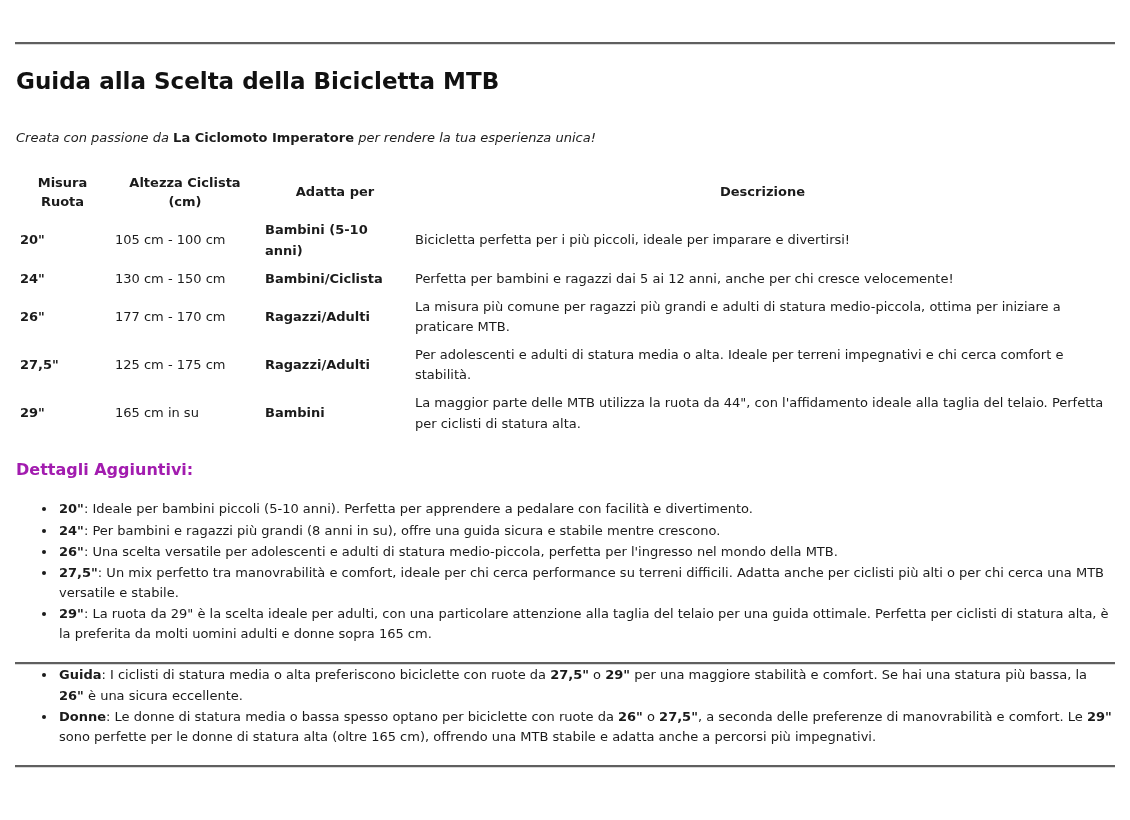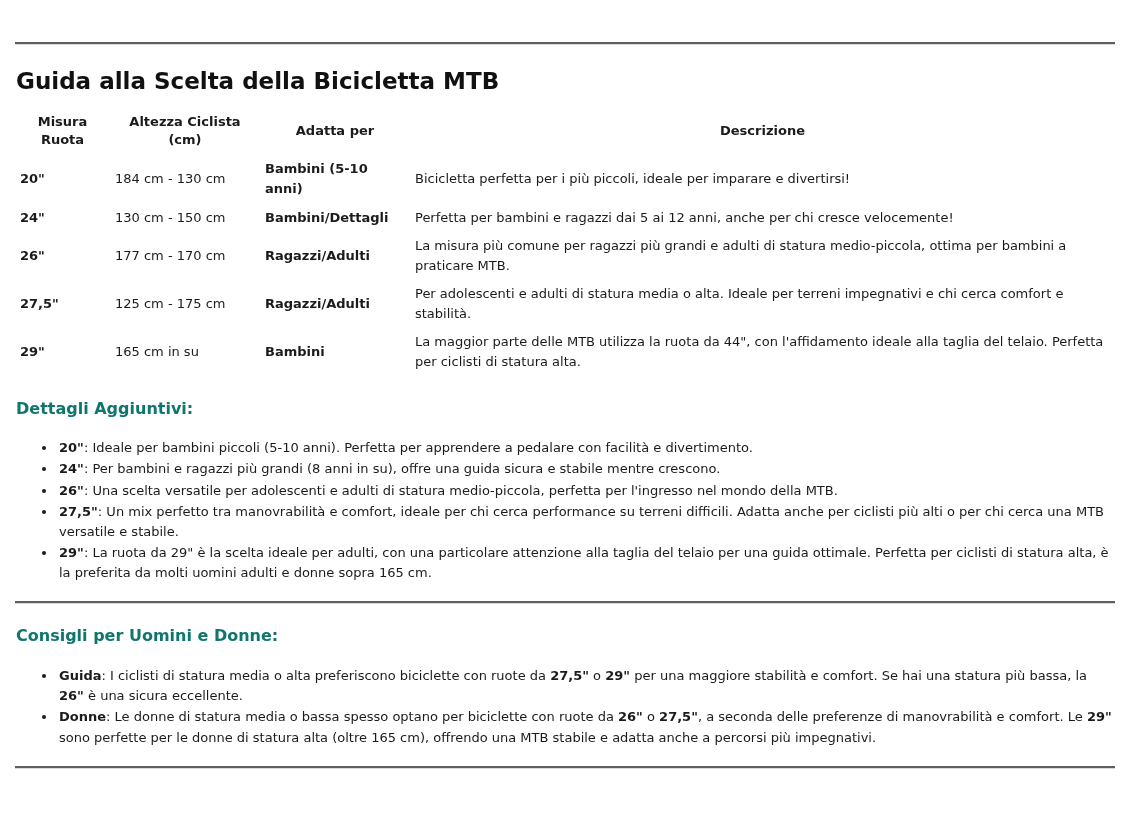--- a/index.html
+++ b/index.html
@@ -23,51 +23,51 @@
     border: none;
     height: 2px;
     background: #5f5f5f;
     border-bottom: 1px solid #d9d9d9;
     margin: 0;
   }
   h1.title {
     font-size: 23px;
     font-weight: bold;
     color: #111111;
-    margin: 23px 0 15px 1px;
+    margin: 23px 0 32px 1px;
     line-height: 1.2;
   }
   p.subtitle {
     margin: 0 0 10px 1px;
   }
   .b { font-weight: bold; }
   .i { font-style: italic; }
   table.size-table {
     border-collapse: collapse;
     table-layout: fixed;
     width: 100%;
-    margin: 12px 0 20px 0;
+    margin: 24px 0 20px 0;
   }
   table.size-table th {
     font-weight: bold;
     text-align: center;
     vertical-align: middle;
     padding: 2px 4px 5px 4px;
     line-height: 1.45;
   }
   table.size-table td {
     text-align: left;
     vertical-align: middle;
     padding: 4px 8px 4px 5px;
     line-height: 1.55;
   }
   h2.section-heading {
     font-size: 16px;
     font-weight: bold;
-    color: #0f766e;
+    color: #a21caf;
     margin: 22px 0 19px 1px;
     line-height: 1.3;
   }
   ul.bullet-list {
     margin: 0 0 18px 0;
     padding-left: 42px;
   }
   ul.bullet-list li {
     margin: 0 0 1px 0;
     padding-left: 2px;
@@ -76,54 +76,55 @@
 </style>
 </head>
 <body>
 
 <div class="page">
 
   <hr class="divider">
 
   <h1 class="title">Guida alla Scelta della Bicicletta MTB</h1>
 
+  <p class="subtitle"><span class="i">Creata con passione da </span><span class="b">La Ciclomoto Imperatore</span><span class="i"> per rendere la tua esperienza unica!</span></p>
 
   <table class="size-table">
     <colgroup>
       <col style="width:95px">
       <col style="width:150px">
       <col style="width:150px">
       <col>
     </colgroup>
     <thead>
       <tr>
           <th>Misura Ruota</th>
           <th>Altezza Ciclista (cm)</th>
           <th>Adatta per</th>
           <th>Descrizione</th>
         </tr>
     </thead>
     <tbody>
         <tr>
           <td class="b">20"</td>
-          <td>184 cm - 130 cm</td>
+          <td>105 cm - 100 cm</td>
           <td class="b">Bambini (5-10 anni)</td>
           <td>Bicicletta perfetta per i più piccoli, ideale per imparare e divertirsi!</td>
         </tr>
         <tr>
           <td class="b">24"</td>
           <td>130 cm - 150 cm</td>
-          <td class="b">Bambini/Dettagli</td>
+          <td class="b">Bambini/Ciclista</td>
           <td>Perfetta per bambini e ragazzi dai 5 ai 12 anni, anche per chi cresce velocemente!</td>
         </tr>
         <tr>
           <td class="b">26"</td>
           <td>177 cm - 170 cm</td>
           <td class="b">Ragazzi/Adulti</td>
-          <td>La misura più comune per ragazzi più grandi e adulti di statura medio-piccola, ottima per bambini a praticare MTB.</td>
+          <td>La misura più comune per ragazzi più grandi e adulti di statura medio-piccola, ottima per iniziare a praticare MTB.</td>
         </tr>
         <tr>
           <td class="b">27,5"</td>
           <td>125 cm - 175 cm</td>
           <td class="b">Ragazzi/Adulti</td>
           <td>Per adolescenti e adulti di statura media o alta. Ideale per terreni impegnativi e chi cerca comfort e stabilità.</td>
         </tr>
         <tr>
           <td class="b">29"</td>
           <td>165 cm in su</td>
@@ -138,21 +139,20 @@
   <ul class="bullet-list mb-consigli">
       <li><span class="b">20"</span>: Ideale per bambini piccoli (5-10 anni). Perfetta per apprendere a pedalare con facilità e divertimento.</li>
       <li><span class="b">24"</span>: Per bambini e ragazzi più grandi (8 anni in su), offre una guida sicura e stabile mentre crescono.</li>
       <li><span class="b">26"</span>: Una scelta versatile per adolescenti e adulti di statura medio-piccola, perfetta per l'ingresso nel mondo della MTB.</li>
       <li><span class="b">27,5"</span>: Un mix perfetto tra manovrabilità e comfort, ideale per chi cerca performance su terreni difficili. Adatta anche per ciclisti più alti o per chi cerca una MTB versatile e stabile.</li>
       <li><span class="b">29"</span>: La ruota da 29" è la scelta ideale per adulti, con una particolare attenzione alla taglia del telaio per una guida ottimale. Perfetta per ciclisti di statura alta, è la preferita da molti uomini adulti e donne sopra 165 cm.</li>
     </ul>
 
   <hr class="divider">
 
-  <h2 class="section-heading">Consigli per Uomini e Donne:</h2>
 
   <ul class="bullet-list mb-consigli">
       <li><span class="b">Guida</span>: <span>I ciclisti di statura media o alta preferiscono biciclette con ruote da </span><span class="b">27,5"</span><span> o </span><span class="b">29"</span><span> per una maggiore stabilità e comfort. Se hai una statura più bassa, la </span><span class="b">26"</span><span> è una sicura eccellente.</span></li>
       <li><span class="b">Donne</span>: <span>Le donne di statura media o bassa spesso optano per biciclette con ruote da </span><span class="b">26"</span><span> o </span><span class="b">27,5"</span><span>, a seconda delle preferenze di manovrabilità e comfort. Le </span><span class="b">29"</span><span> sono perfette per le donne di statura alta (oltre 165 cm), offrendo una MTB stabile e adatta anche a percorsi più impegnativi.</span></li>
     </ul>
 
   <hr class="divider">
 
 </div>
 

